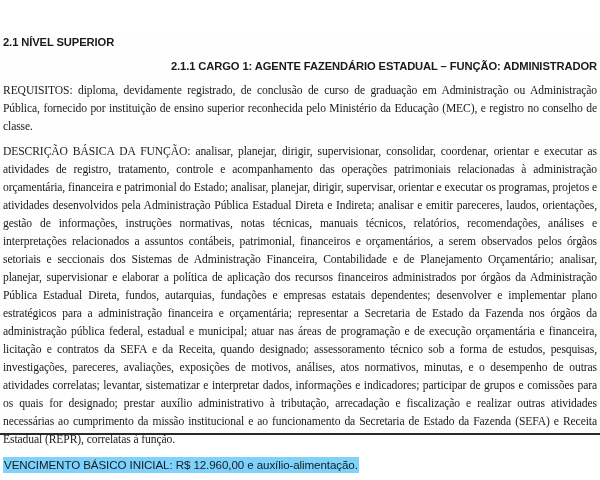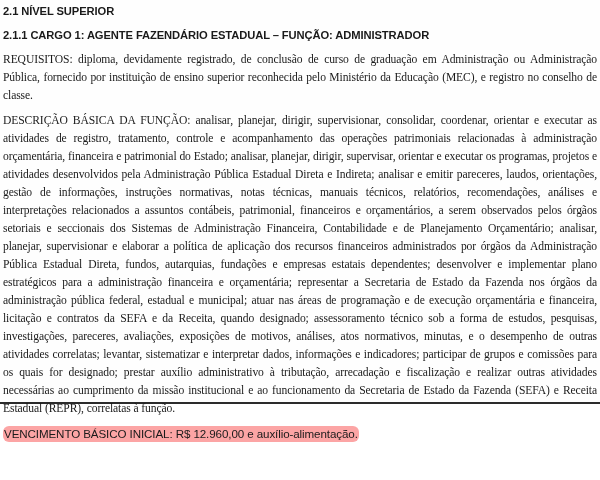--- a/index.html
+++ b/index.html
@@ -16,54 +16,55 @@
     overflow: hidden;
   }
   #page {
     position: relative;
     box-sizing: border-box;
     width: 600px;
     height: 404px;
     background: #fefefe;
     padding: 2px 3px 0 3px;
     border-bottom: 2px solid #2b2b2b;
+    margin-top: 31px;
   }
   .heading {
     font-weight: bold;
     font-size: 11.2px;
     line-height: 18px;
     letter-spacing: -0.1px;
     margin: 0 0 6px 0;
     white-space: nowrap;
   }
   .heading.sub {
     margin-bottom: 7px;
+    text-align: right;
   }
   p.body-par {
     margin: 0 0 7px 0;
     font-size: 11.6px;
     line-height: 18px;
     text-align: justify;
     text-justify: inter-word;
     letter-spacing: -0.1px;
     word-spacing: 0px;
     hyphens: none;
     font-family: Liberation Serif, serif;
   }
   .highlight-line {
     margin: 0 0 7px 0;
     font-size: 11.6px;
     line-height: 18px;
     letter-spacing: -0.1px;
   }
   .highlight-line .hl {
-    background: #fca5a5;
+    background: #7dd3fc;
     padding: 1px 1px 2px 1px;
     box-decoration-break: clone;
-    border-radius: 6px;
     -webkit-box-decoration-break: clone;
   }
 </style>
 </head>
 <body>
 
 <div id="page">
 
   <h2 class="heading">2.1 NÍVEL SUPERIOR</h2>
 

